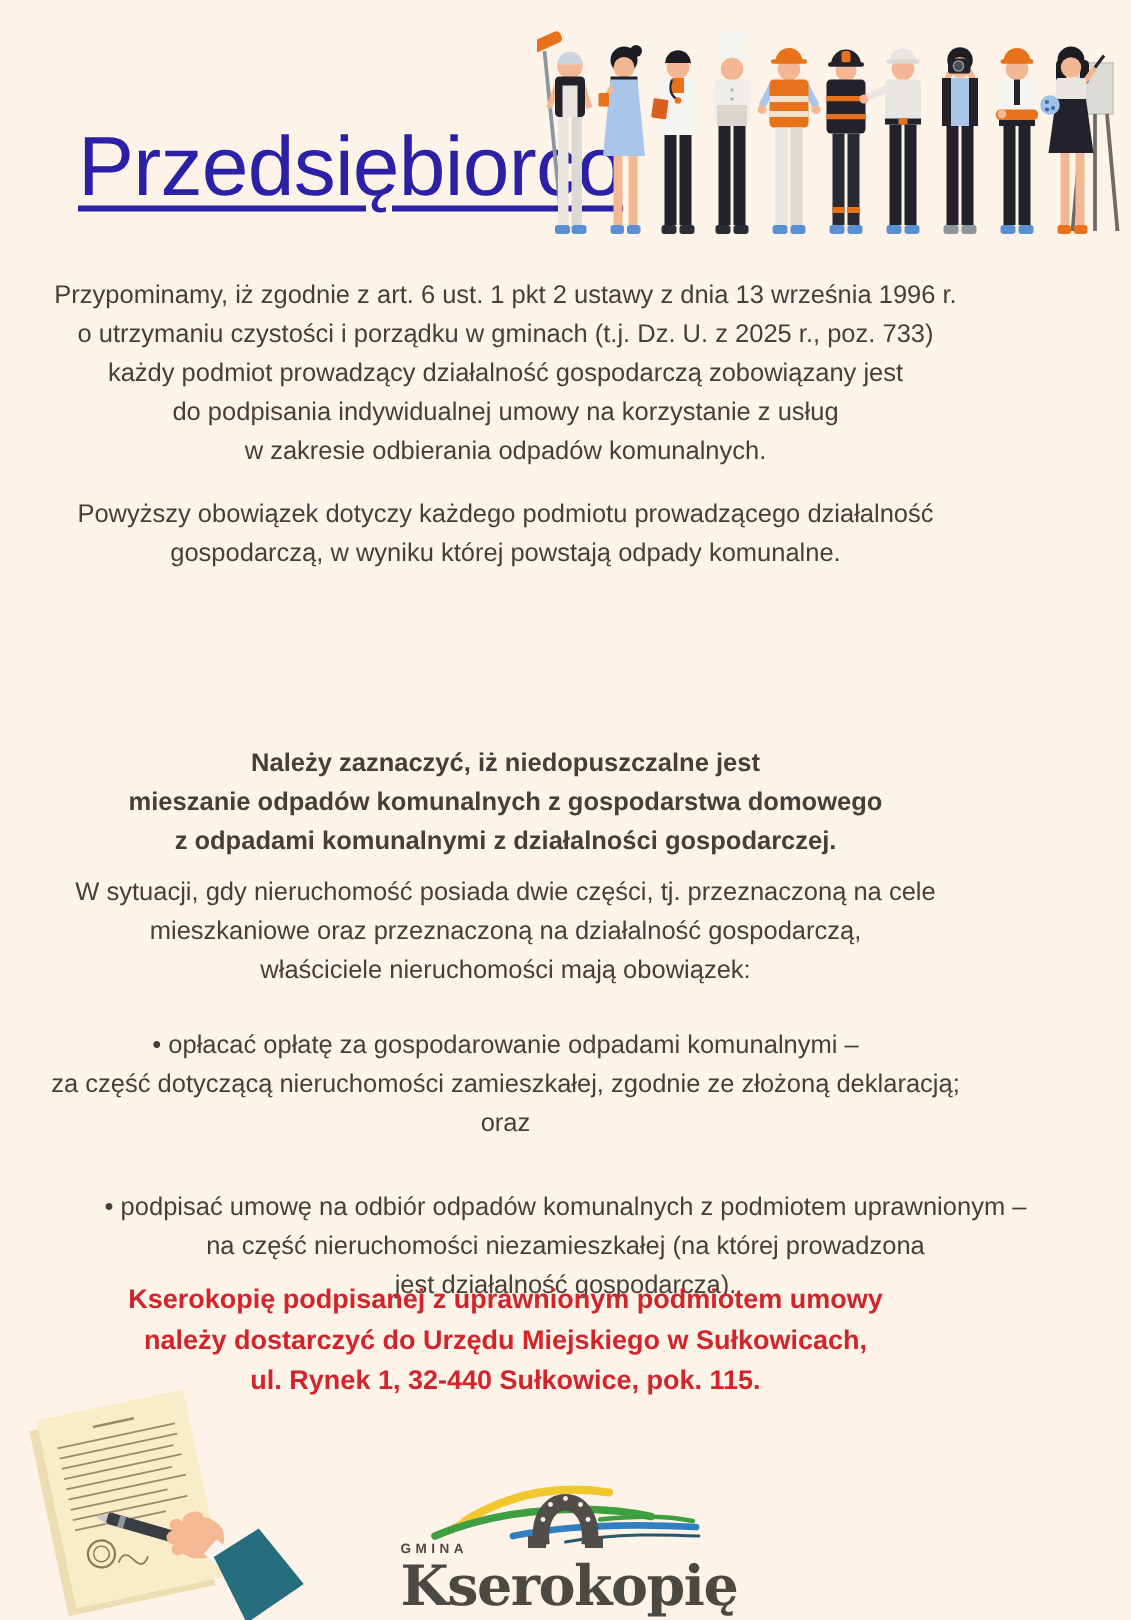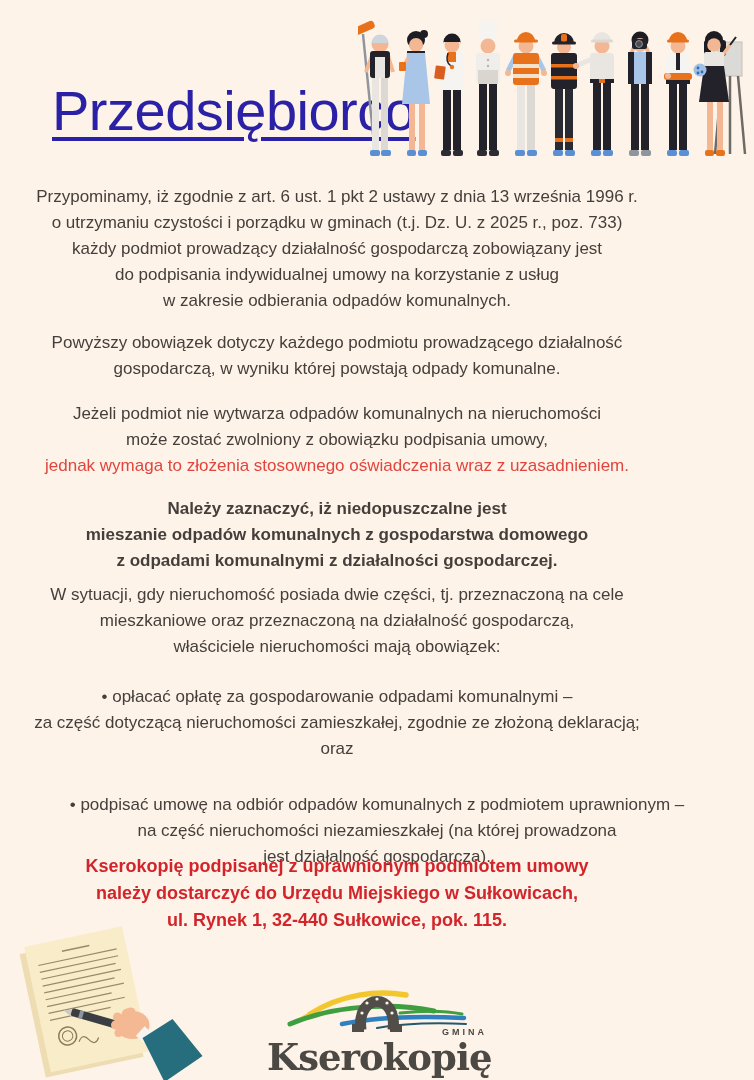--- a/index.html
+++ b/index.html
@@ -41,21 +41,21 @@
   .para.bold{font-weight:bold;}
   .red-line{color:var(--red-light);}
   .red-block{
     color:var(--red-strong);font-weight:bold;
     font-size:18px;line-height:27px;
   }
   .p1{top:184px;} .p2{top:330px;} .p3{top:401px;} .p4{top:496px;}
   .p5{top:582px;} .b1{top:684px;} .b2{top:792px;margin-left:40px;} .rb{top:853px;}
   .logo{
     position:absolute;left:50%;top:980px;transform:translateX(-50%);
-    text-align:right;width:220px;
+    text-align:left;width:220px;
   }
   .logo-mark{width:190px;height:52px;margin:0 auto;}
   .logo-mark svg{display:block;}
   .logo-gmina{
     font-size:9px;font-weight:bold;letter-spacing:3px;
     color:var(--logo-gray);margin-top:-5px;
   }
   .logo-name{
     font-family:"DejaVu Serif", serif;
     font-size:37px;font-weight:bold;color:var(--logo-gray);
@@ -237,23 +237,20 @@
   </div>
 
   <div class="para p1">Przypominamy, iż zgodnie z art. 6 ust. 1 pkt 2 ustawy z dnia 13 września 1996 r.
 o utrzymaniu czystości i porządku w gminach (t.j. Dz. U. z 2025 r., poz. 733)
 każdy podmiot prowadzący działalność gospodarczą zobowiązany jest
 do podpisania indywidualnej umowy na korzystanie z usług
 w zakresie odbierania odpadów komunalnych.</div>
   <div class="para p2">Powyższy obowiązek dotyczy każdego podmiotu prowadzącego działalność
 gospodarczą, w wyniku której powstają odpady komunalne.</div>
 
-  <div class="para p3"><span>Jeżeli podmiot nie wytwarza odpadów komunalnych na nieruchomości
-może zostać zwolniony z obowiązku podpisania umowy,</span>
-<span class="red-line">jednak wymaga to złożenia stosownego oświadczenia wraz z uzasadnieniem.</span></div>
 
   <div class="para p4 bold">Należy zaznaczyć, iż niedopuszczalne jest
 mieszanie odpadów komunalnych z gospodarstwa domowego
 z odpadami komunalnymi z działalności gospodarczej.</div>
   <div class="para p5">W sytuacji, gdy nieruchomość posiada dwie części, tj. przeznaczoną na cele
 mieszkaniowe oraz przeznaczoną na działalność gospodarczą,
 właściciele nieruchomości mają obowiązek:</div>
   <div class="para b1">•  opłacać opłatę za gospodarowanie odpadami komunalnymi –
 za część dotyczącą nieruchomości zamieszkałej, zgodnie ze złożoną deklaracją;
 oraz</div>

